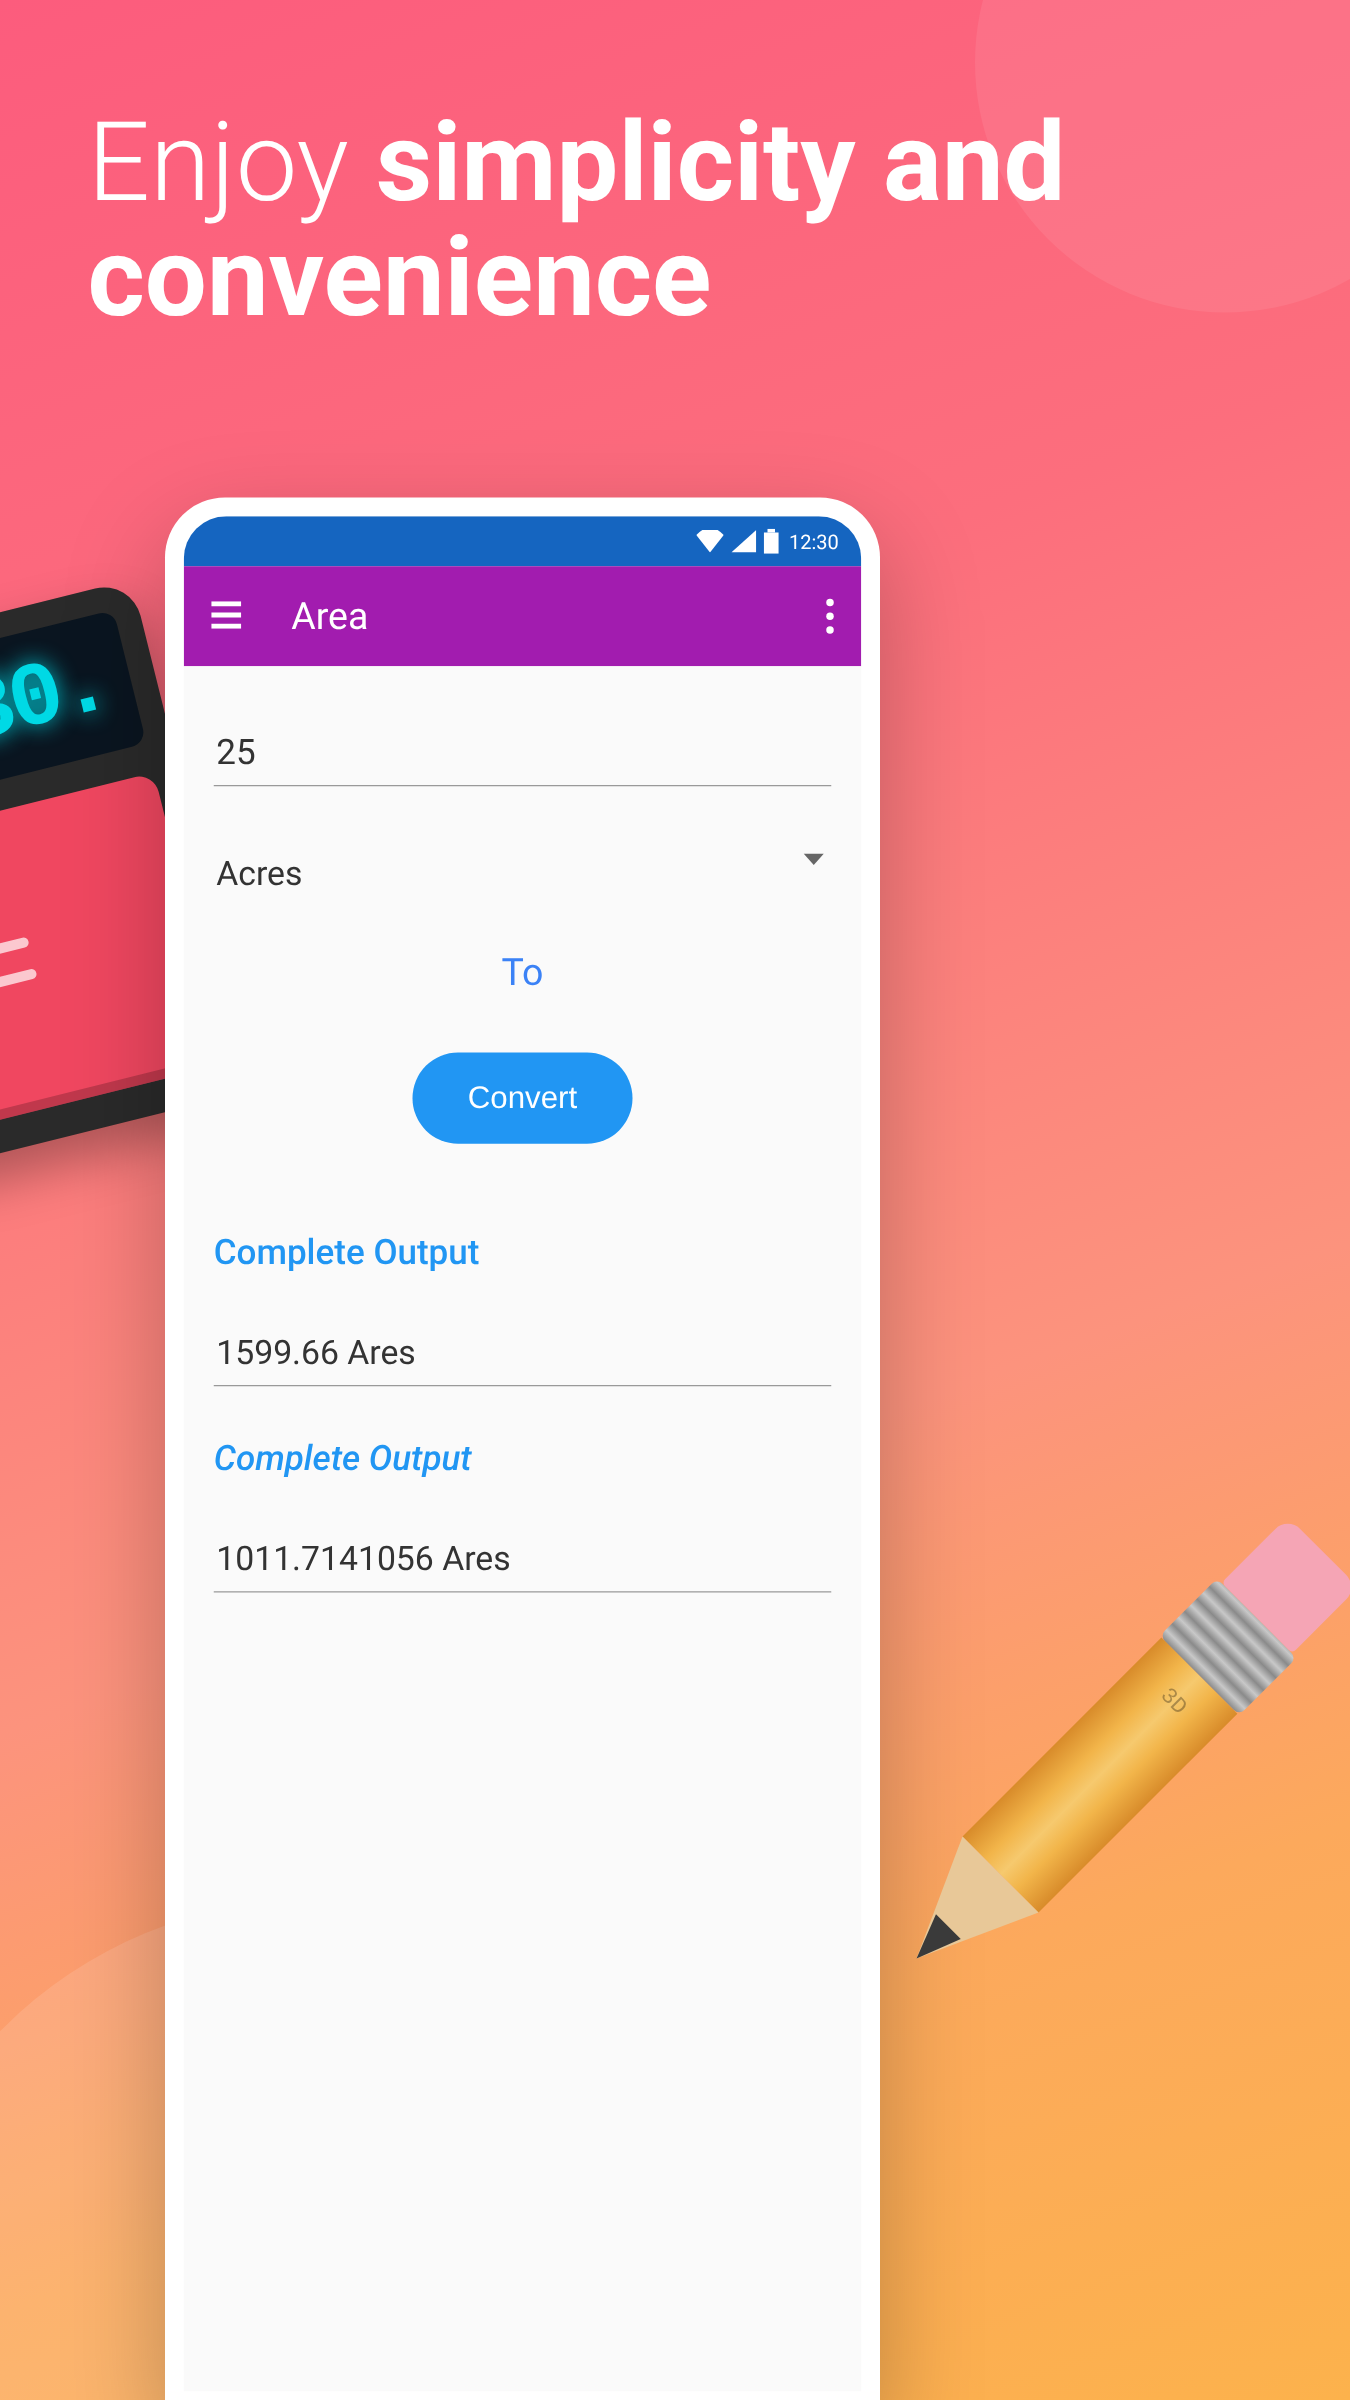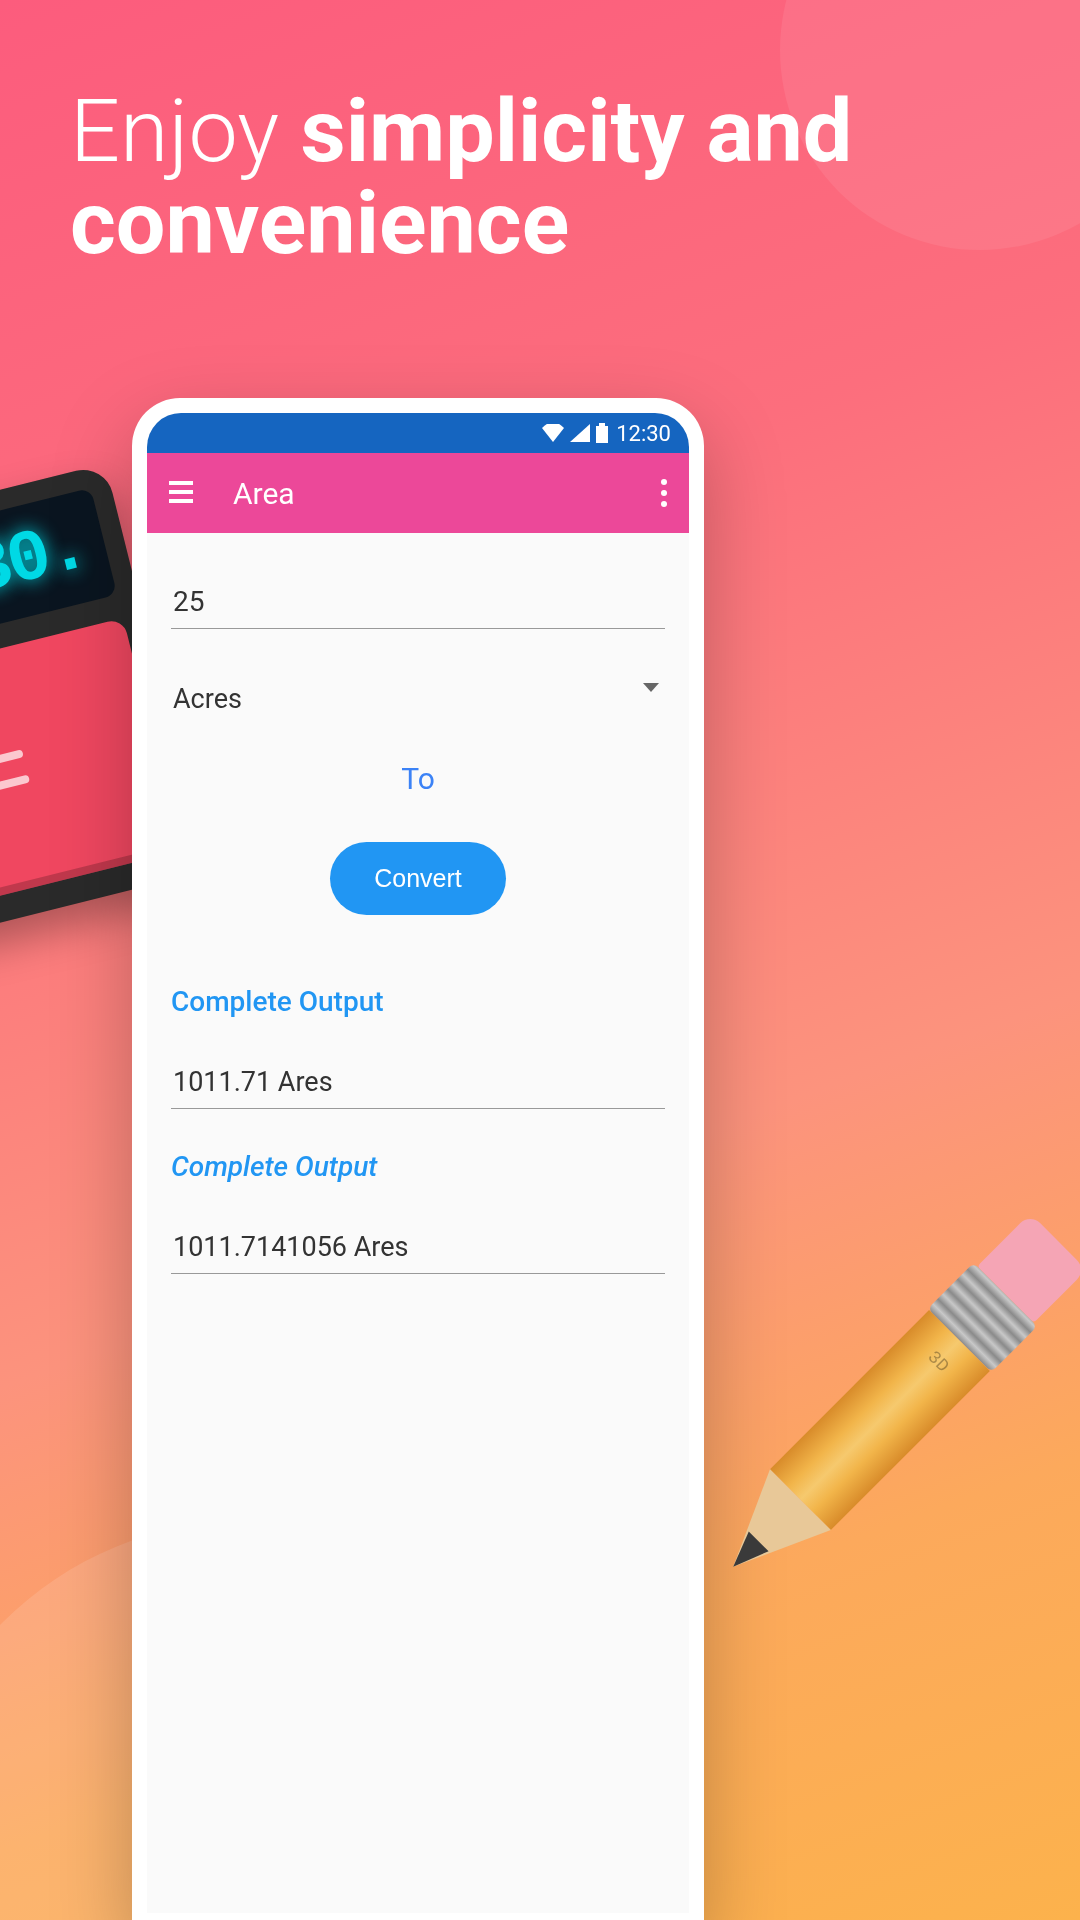--- a/index.html
+++ b/index.html
@@ -178,30 +178,30 @@
   
   .status-bar {
     background: #1565c0;
     height: 40px;
     display: flex;
     align-items: center;
     justify-content: flex-end;
     padding: 0 18px;
     gap: 8px;
     color: #ffffff;
-    font-size: 22px;
+    font-size: 16px;
   }
   .status-icons {
     display: flex;
     align-items: center;
     gap: 6px;
   }
   
   .app-bar {
-    background: #ec4899;
+    background: #a21caf;
     height: 80px;
     display: flex;
     align-items: center;
     padding: 0 22px;
     color: #ffffff;
   }
   .menu-icon {
     font-size: 28px;
     font-weight: 700;
     margin-right: 40px;
@@ -354,21 +354,21 @@
         <span>Acres</span>
         <span class="dropdown-caret"></span>
       </div>
       
       <div class="to-label">To</div>
       
       
       <button class="convert-btn">Convert</button>
       
       <div class="section-label">Complete Output</div>
-      <div class="output-field">1011.71 Ares</div>
+      <div class="output-field">1599.66 Ares</div>
       
       <div class="section-label second">Complete Output</div>
       <div class="output-field">1011.7141056 Ares</div>
     </div>
 
   </div>
 </div>
 
 <div class="pencil-prop">
   <div class="pencil-eraser"></div>

